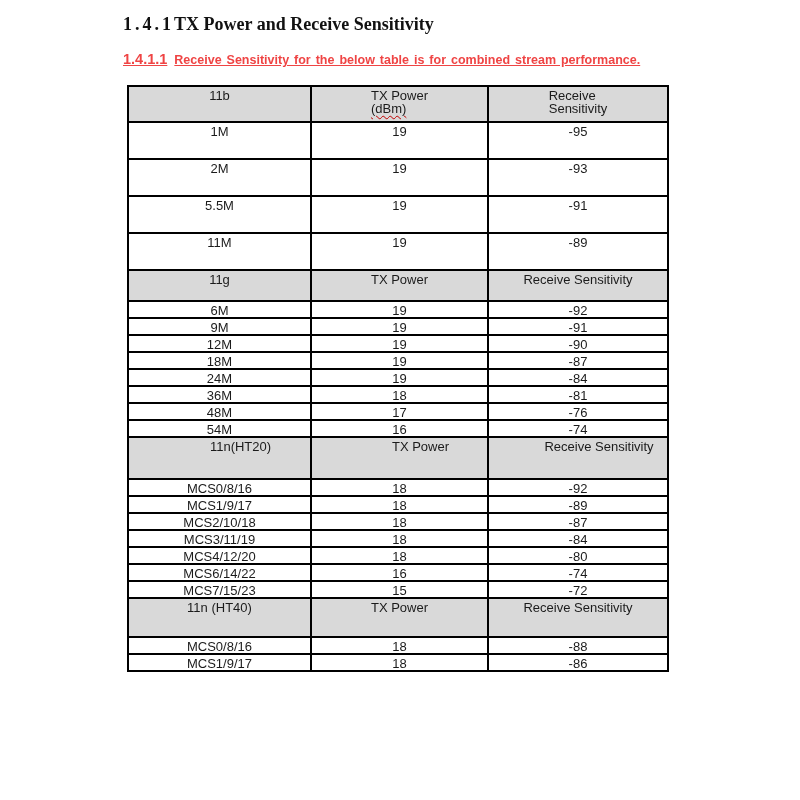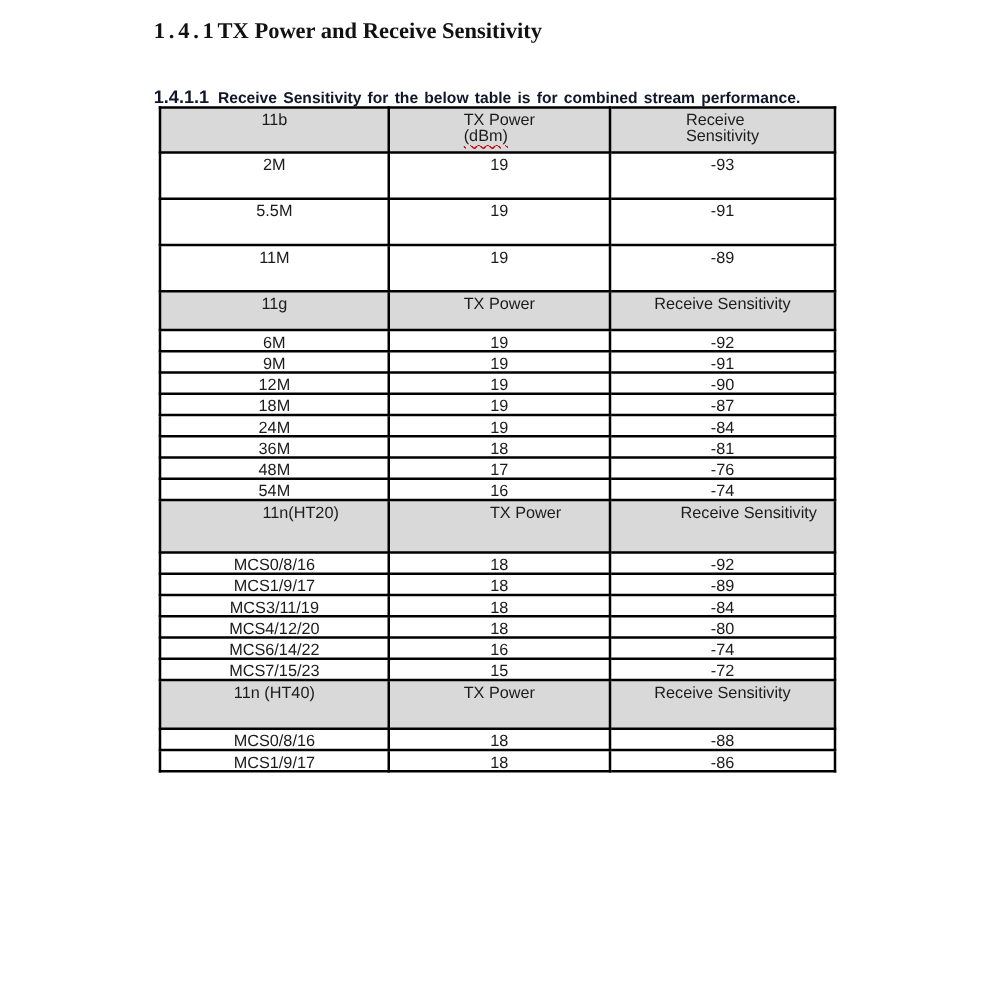--- a/index.html
+++ b/index.html
@@ -8,22 +8,22 @@
   .page { position:relative; width:800px; height:644px; background:#fff; }
 
   .h1 {
     position:absolute; left:123px; top:14px;
     font-family:"Liberation Serif", serif; font-weight:bold; font-size:18px;
     white-space:nowrap; color:#111;
   }
   .h1 .num { letter-spacing:3px; }
 
   .h2 {
-    position:absolute; left:123px; top:69px;
-    font-weight:bold; white-space:nowrap; color:#0f172a;
+    position:absolute; left:123px; top:50px;
+    font-weight:bold; white-space:nowrap; color:#ef4444;text-decoration:underline;
   }
   .h2 .num { font-size:14.5px; margin-right:7px; }
   .h2 .txt { font-size:12.5px; word-spacing:1.5px; }
 
   table.spec {
     position:absolute; left:127px; top:85px;
     border-collapse:collapse; table-layout:fixed; width:540px;
     font-size:13px; line-height:13px; color:#1b1b1b;
   }
   table.spec col.c1 { width:183px; }
@@ -76,20 +76,25 @@
         <col class="c2">
         <col class="c3">
       </colgroup>
     <tbody>
         <tr class="sec-head sec0">
           <th><span class="hdr-block"><span class="hdr-line">11b</span></span></th>
           <th><span class="hdr-block"><span class="hdr-line">TX Power</span><span class="hdr-line squiggle">(dBm)</span></span></th>
           <th><span class="hdr-block"><span class="hdr-line">Receive</span><span class="hdr-line">Sensitivity</span></span></th>
         </tr>
         <tr class="data-row sec0">
+          <td>1M</td>
+          <td>19</td>
+          <td>-95</td>
+        </tr>
+        <tr class="data-row sec0">
           <td>2M</td>
           <td>19</td>
           <td>-93</td>
         </tr>
         <tr class="data-row sec0">
           <td>5.5M</td>
           <td>19</td>
           <td>-91</td>
         </tr>
         <tr class="data-row sec0">
@@ -151,20 +156,25 @@
           <td>MCS0/8/16</td>
           <td>18</td>
           <td>-92</td>
         </tr>
         <tr class="data-row sec2">
           <td>MCS1/9/17</td>
           <td>18</td>
           <td>-89</td>
         </tr>
         <tr class="data-row sec2">
+          <td>MCS2/10/18</td>
+          <td>18</td>
+          <td>-87</td>
+        </tr>
+        <tr class="data-row sec2">
           <td>MCS3/11/19</td>
           <td>18</td>
           <td>-84</td>
         </tr>
         <tr class="data-row sec2">
           <td>MCS4/12/20</td>
           <td>18</td>
           <td>-80</td>
         </tr>
         <tr class="data-row sec2">

